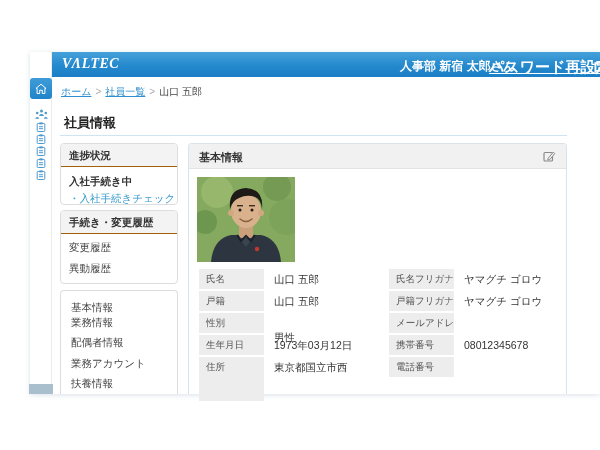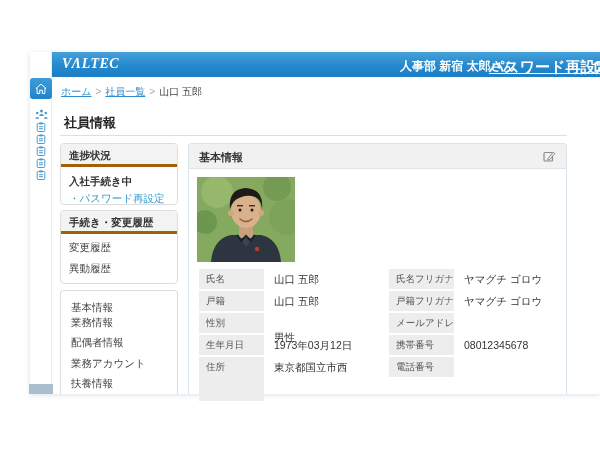--- a/index.html
+++ b/index.html
@@ -41,21 +41,21 @@
   .breadcrumb a { color:#2e8fce; text-decoration:underline; cursor:pointer; }
   .crumb-sep { margin:0 4px; color:#aaa; }
   .crumb-current { color:#444; }
   .page-title { position:absolute; left:34px; top:62px; font-size:13px; font-weight:bold; color:#222; }
   .title-rule { position:absolute; left:30px; top:83px; width:507px; height:1px; background:#cfe3f0; }
 
   
   .lbox { position:absolute; left:30px; width:118px; background:#fff;
     border:1px solid #ddd; border-radius:4px; overflow:hidden; }
   .lbox-head { height:23px; line-height:23px; padding-left:8px; background:#f3f3f3;
-    border-bottom:3px solid #a16207; font-size:10.5px; font-weight:bold; color:#333; }
+    border-bottom:1px solid #a16207; font-size:10.5px; font-weight:bold; color:#333; }
   .lbox1 { top:91px; height:62px; }
   .lbox1 .status-line { padding:8px 0 0 8px; font-size:10.5px; font-weight:bold; color:#333; }
   .check-link { display:block; padding:3px 0 0 8px; font-size:10.5px; color:#3399cc; cursor:pointer; }
   .lbox2 { top:158px; height:74px; }
   .lbox-item { padding:7px 0 0 8px; font-size:10.5px; color:#444; cursor:pointer; }
   .lbox3 { top:238px; height:104px; border-bottom:none; border-radius:4px 4px 0 0; }
   .menu-item { padding:0 0 0 10px; height:20.5px; line-height:20.5px; font-size:10.5px; color:#444; cursor:pointer; }
   .menu-item:first-child { padding-top:6px; }
 
   
@@ -163,21 +163,21 @@
     <div class="breadcrumb">
       <a>ホーム</a><span class="crumb-sep">&gt;</span><a>社員一覧</a><span class="crumb-sep">&gt;</span><span class="crumb-current">山口 五郎</span>
     </div>
 
     <div class="page-title">社員情報</div>
     <div class="title-rule"></div>
 
     <div class="lbox lbox1">
       <div class="lbox-head">進捗状況</div>
       <div class="status-line">入社手続き中</div>
-      <a class="check-link">・パスワード再設定</a>
+      <a class="check-link">・入社手続きチェック</a>
     </div>
 
     <div class="lbox lbox2">
       <div class="lbox-head">手続き・変更履歴</div>
       <div class="lbox-item">変更履歴</div>
       <div class="lbox-item">異動履歴</div>
     </div>
 
     <div class="lbox lbox3">
       <div class="menu-item">基本情報</div>

